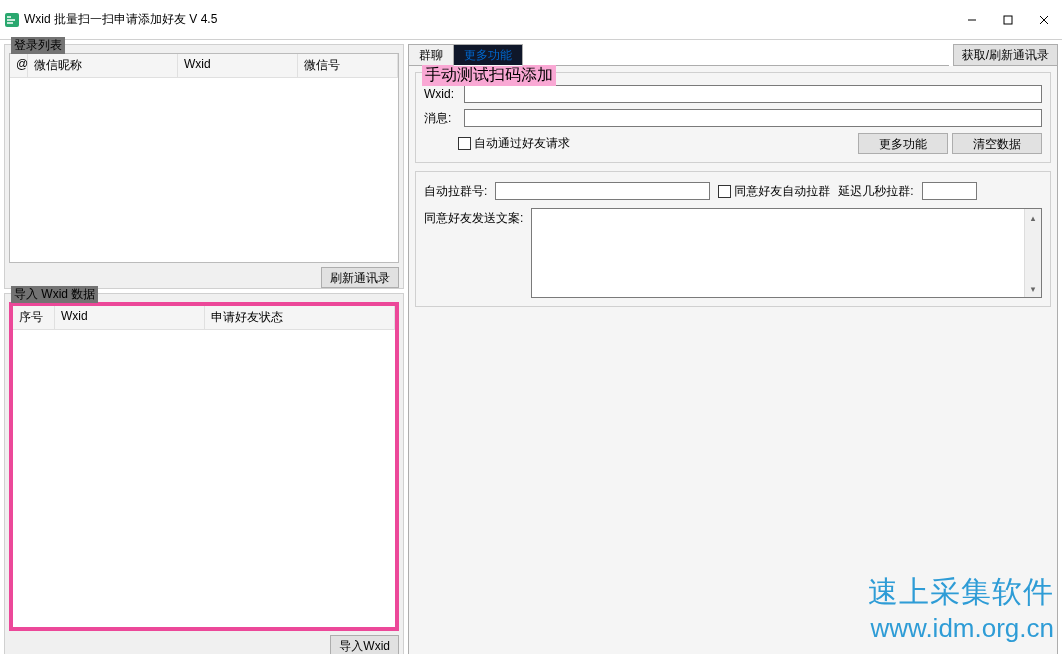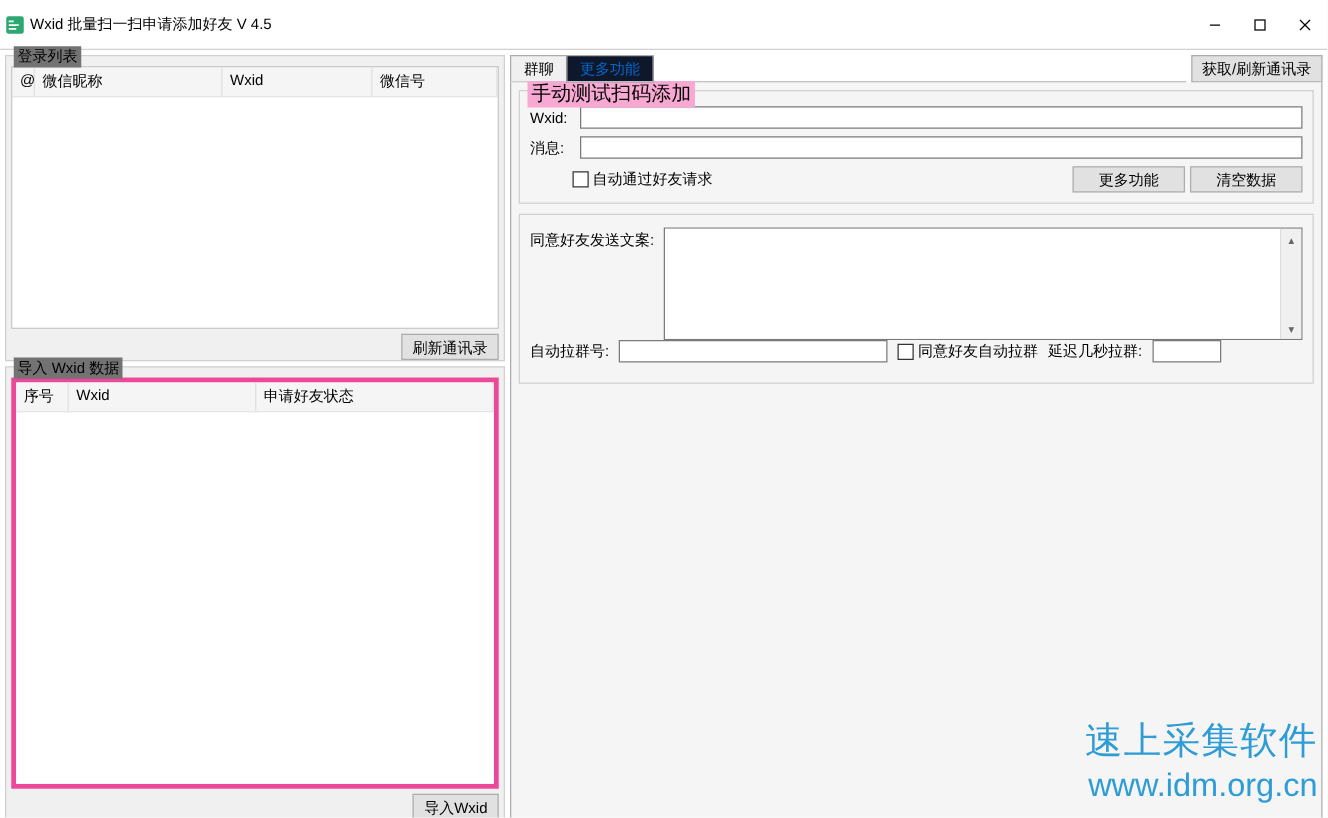--- a/index.html
+++ b/index.html
@@ -342,40 +342,40 @@
             <div class="checkbox"></div>
             <span>自动通过好友请求</span>
           </div>
           <div style="flex:1;"></div>
           <button class="btn btn-wide">更多功能</button>
           <button class="btn btn-wide">清空数据</button>
         </div>
       </div>
 
       <div class="nested-fieldset" style="padding-top:10px;">
+        <div class="group-row">
+          <span class="inline-label">自动拉群号:</span>
+          <input class="wide-input" style="">
+          <div class="checkbox-row">
+            <div class="checkbox"></div>
+            <span>同意好友自动拉群</span>
+          </div>
+          <span class="inline-label">延迟几秒拉群:</span>
+          <input class="small-input" style="">
+        </div>
         <div class="group-row align-top" style="margin-bottom:0;">
           <span class="inline-label" style="padding-top:2px;">同意好友发送文案:</span>
           <div class="textarea-wrap">
             <textarea style=""></textarea>
             <div class="scrollbar-shim">
               <div class="sb-arrow">▴</div>
               <div class="sb-arrow">▾</div>
             </div>
           </div>
         </div>
-        <div class="group-row">
-          <span class="inline-label">自动拉群号:</span>
-          <input class="wide-input" style="">
-          <div class="checkbox-row">
-            <div class="checkbox"></div>
-            <span>同意好友自动拉群</span>
-          </div>
-          <span class="inline-label">延迟几秒拉群:</span>
-          <input class="small-input" style="">
-        </div>
       </div>
     </div>
   </div>
 </div>
 
 <div class="watermark">
   <div class="wm1">速上采集软件</div>
   <div class="wm2">www.idm.org.cn</div>
 </div>
 

